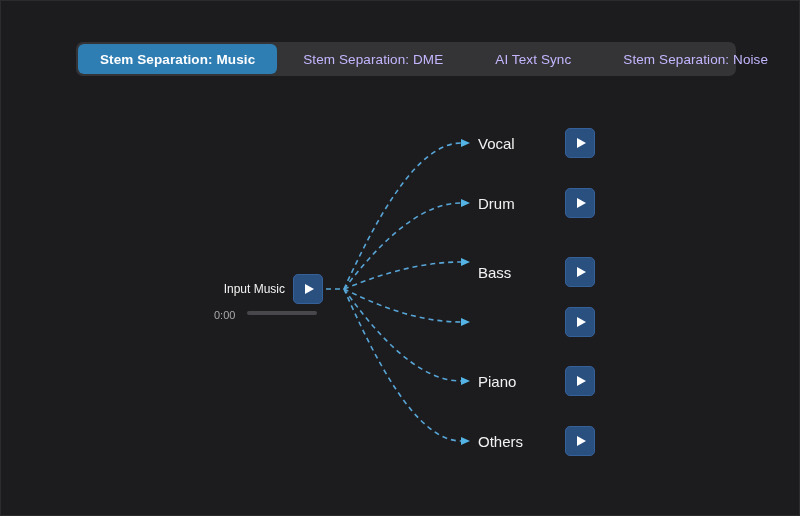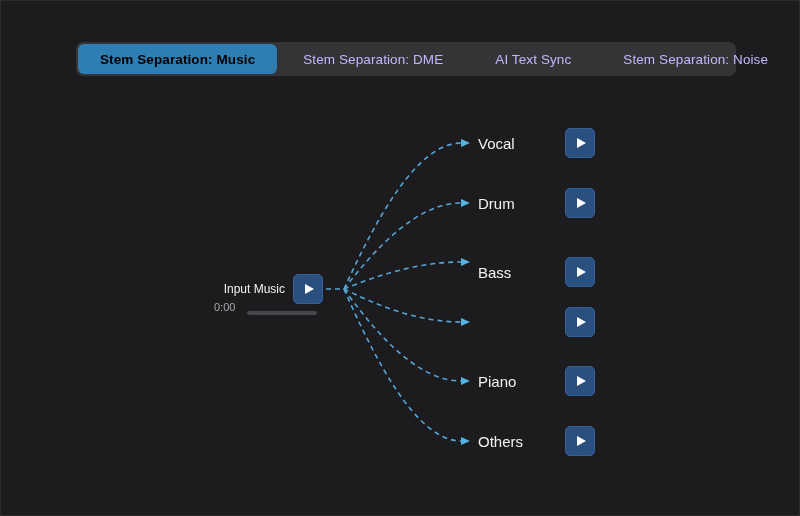--- a/index.html
+++ b/index.html
@@ -15,21 +15,21 @@
     position:absolute;left:76px;top:42px;width:660px;height:34px;
     background:#343437;border-radius:7px;
     display:flex;align-items:center;
   }
   .tab{
     height:34px;display:flex;align-items:center;justify-content:center;
     color:#c4b5fd;font-size:13.5px;white-space:nowrap;
     padding:8px 26px;cursor:default;letter-spacing:.1px;
   }
   .tab.active{
-    background:#2e7db3;color:#000000;font-weight:bold;
+    background:#2e7db3;color:#ffffff;font-weight:bold;
     height:30px;border-radius:6px;margin-left:2px;padding:0 22px;
   }
   
   .diagram-svg{position:absolute;left:0;top:0;pointer-events:none;}
   .play-btn{
     position:absolute;width:30px;height:30px;border-radius:5px;
     background:#2a5080;border:1px solid #35619a;box-sizing:border-box;
     display:flex;align-items:center;justify-content:center;cursor:pointer;
   }
   .play-tri{
@@ -37,21 +37,21 @@
     border-left:9px solid #ffffff;
     border-top:5.5px solid transparent;
     border-bottom:5.5px solid transparent;
   }
   .input-label{
     position:absolute;left:110px;top:274px;width:175px;height:30px;
     display:flex;align-items:center;justify-content:flex-end;
     color:#f2f2f2;font-size:12px;
   }
   .input-time{
-    position:absolute;left:214px;top:301px;color:#a9a9ab;font-size:11px;
+    position:absolute;left:214px;top:309px;color:#a9a9ab;font-size:11px;
   }
   .input-track{
     position:absolute;left:247px;top:311px;width:70px;height:4px;
     border-radius:2px;background:#48484c;cursor:pointer;
   }
   .out-row{position:absolute;left:478px;width:180px;height:30px;}
   .out-label{
     position:absolute;left:0;top:0;height:30px;display:flex;align-items:center;
     color:#f2f2f2;font-size:15px;white-space:nowrap;
   }

